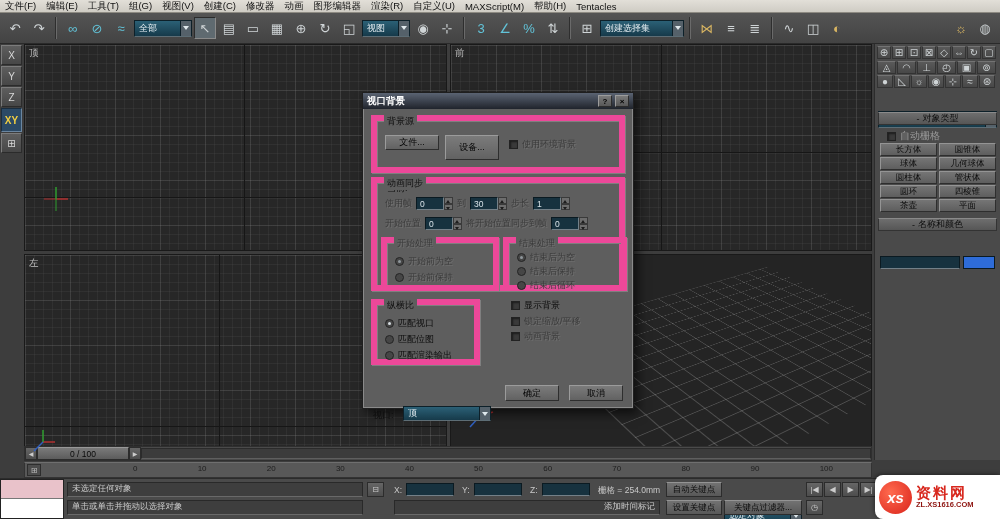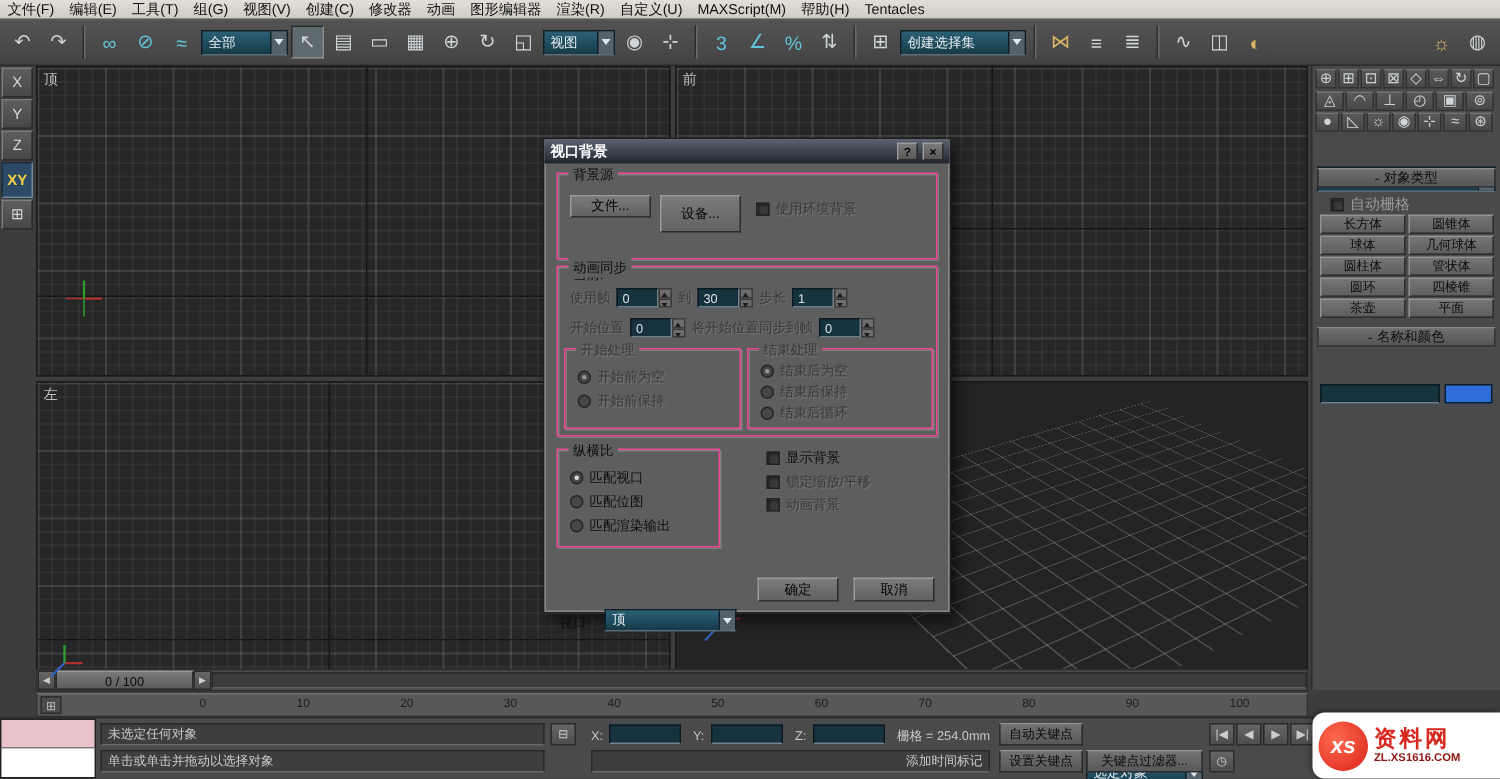--- a/index.html
+++ b/index.html
@@ -109,21 +109,21 @@
     background:linear-gradient(#5a6372,#20242c); color:#fff; font-weight:bold; font-size:9.5px;
     display:flex; align-items:center; padding:0 4px; gap:3px;
   }
   .dlg-title .t { flex:1; }
   .dlg-tbtn {
     width:14px; height:12px; background:linear-gradient(#7a7a7a,#585858); border:1px solid #2c2c2c;
     border-top-color:#9c9c9c; border-left-color:#9c9c9c; color:#000; font-size:8px; font-weight:bold;
     display:flex; align-items:center; justify-content:center;
   }
   .dlg-body { position:absolute; left:0; top:16px; right:0; bottom:0; }
-  .grp { position:absolute; border:1px solid #ec4899; box-shadow:inset 1px 1px 0 #7f7f7f, 1px 1px 0 #7f7f7f; }
+  .grp { position:absolute; border:6px solid #ec4899; box-shadow:inset 1px 1px 0 #7f7f7f, 1px 1px 0 #7f7f7f; }
   .grp-t { position:absolute; top:-6px; left:7px; background:#5e5e5e; padding:0 3px; font-size:9px; color:#0d0d0d; white-space:nowrap; }
   .dbtn {
     position:absolute; background:linear-gradient(#7b7b7b,#626262); border:1px solid #2e2e2e;
     border-top-color:#9b9b9b; border-left-color:#9b9b9b; color:#050505; font-size:9px;
     display:flex; align-items:center; justify-content:center;
   }
   .dis { color:#3b3b3b; text-shadow:1px 1px 0 rgba(150,150,150,.35); }
   .crow { position:absolute; display:flex; align-items:center; gap:4px; white-space:nowrap; }
   .spin { display:flex; flex:none; }
   .spin .fld {
@@ -141,21 +141,21 @@
   .timeslider { position:absolute; left:24px; top:446px; width:848px; height:15px; background:#4a4a4a; display:flex; align-items:center; border:1px solid #2f2f2f; }
   .ts-arrow { width:12px; height:13px; flex:none; background:linear-gradient(#666,#4d4d4d); border:1px solid #2c2c2c; color:#ccc; font-size:6px; display:flex; align-items:center; justify-content:center; }
   .ts-thumb { width:92px; height:13px; flex:none; background:linear-gradient(#7a7a7a,#5c5c5c); border:1px solid #2c2c2c; border-top-color:#989898; color:#0a0a0a; font-size:8.5px; display:flex; align-items:center; justify-content:center; }
   .ts-track { flex:1; height:11px; background:#3c3c3c; border:1px solid #2b2b2b; border-bottom-color:#5f5f5f; }
   .trackbar { position:absolute; left:24px; top:462px; width:848px; height:16px; background:#585858; border:1px solid #333; border-top-color:#6f6f6f; }
   .tb-btn { position:absolute; left:2px; top:1px; width:14px; height:12px; background:#4c4c4c; border:1px solid #2d2d2d; color:#bbb; font-size:8px; display:flex; align-items:center; justify-content:center; }
   .ticks { position:absolute; left:108px; top:1px; width:700px; display:flex; justify-content:space-between; font-size:8px; color:#1d1d1d; }
 
   
   .statusbar { position:absolute; left:0; top:478px; width:1000px; height:41px; background:#4a4a4a; border-top:1px solid #2b2b2b; }
-  .prompt { position:absolute; height:15px; background:#3e3e3e; border:1px solid #292929; border-bottom-color:#696969; color:#c9c9c9; font-size:8.5px; display:flex; align-items:center; padding:0 4px; white-space:nowrap; overflow:hidden; }
+  .prompt { position:absolute; height:15px; background:#3e3e3e; border:1px solid #292929; border-bottom-color:#696969; color:#c9c9c9; font-size:8.5px; display:flex; padding:0 4px; white-space:nowrap; overflow:hidden; }
   .sb-lbl { position:absolute; font-size:8.5px; color:#c9c9c9; white-space:nowrap; }
   .coordfld { position:absolute; width:48px; height:13px; background:#17323f; border:1px solid #0b1a21; border-bottom-color:#738088; }
   .sb-btn { position:absolute; height:15px; background:linear-gradient(#727272,#585858); border:1px solid #2c2c2c; border-top-color:#949494; color:#0a0a0a; font-size:8.5px; display:flex; align-items:center; justify-content:center; white-space:nowrap; }
   .sb-ico { position:absolute; width:17px; height:15px; background:linear-gradient(#666,#4d4d4d); border:1px solid #2c2c2c; color:#ccc; font-size:8px; display:flex; align-items:center; justify-content:center; }
   .mini-listener { position:absolute; left:0; top:479px; width:64px; height:40px; border:1px solid #222; }
   .ml-pink { height:19px; background:#e9c2ca; border-bottom:1px solid #777; }
   .ml-white { height:19px; background:#ffffff; }
 
   
   .watermark {

